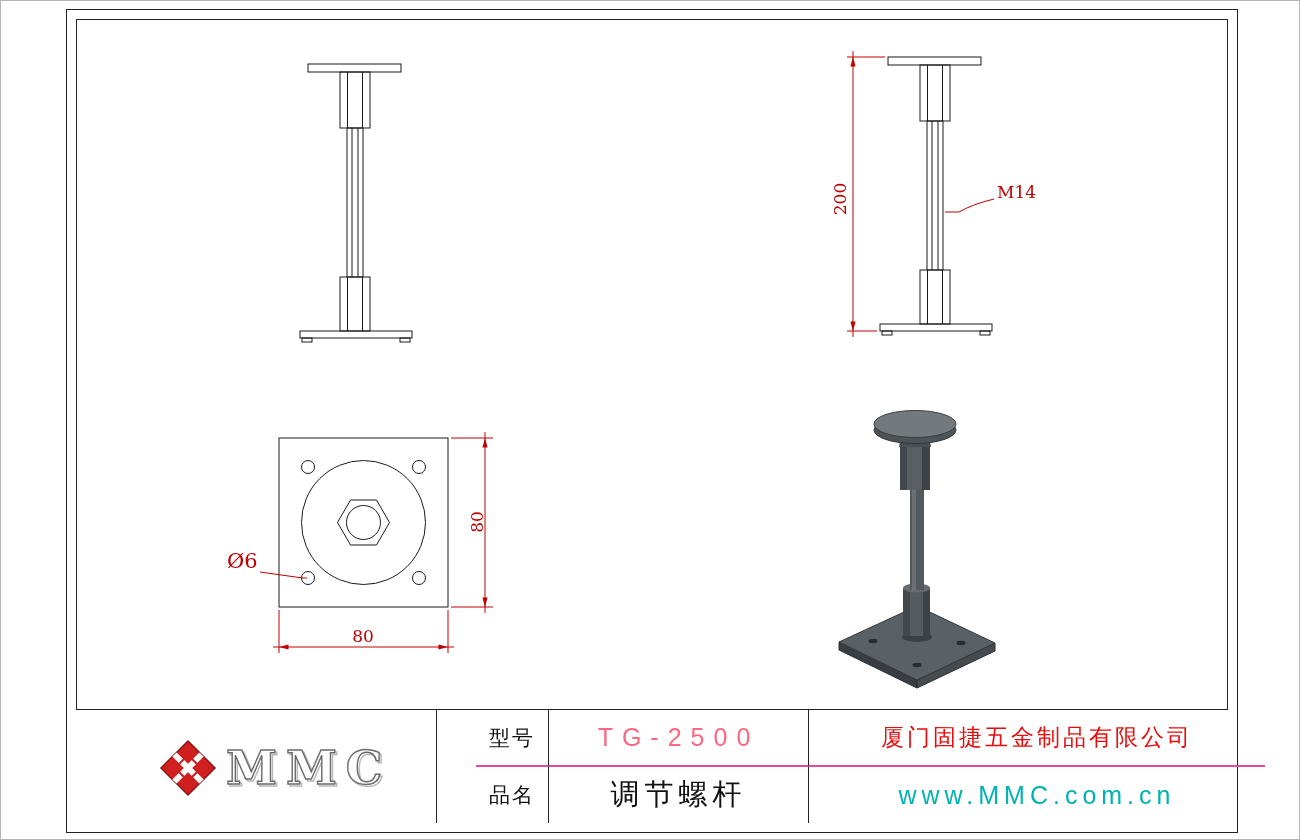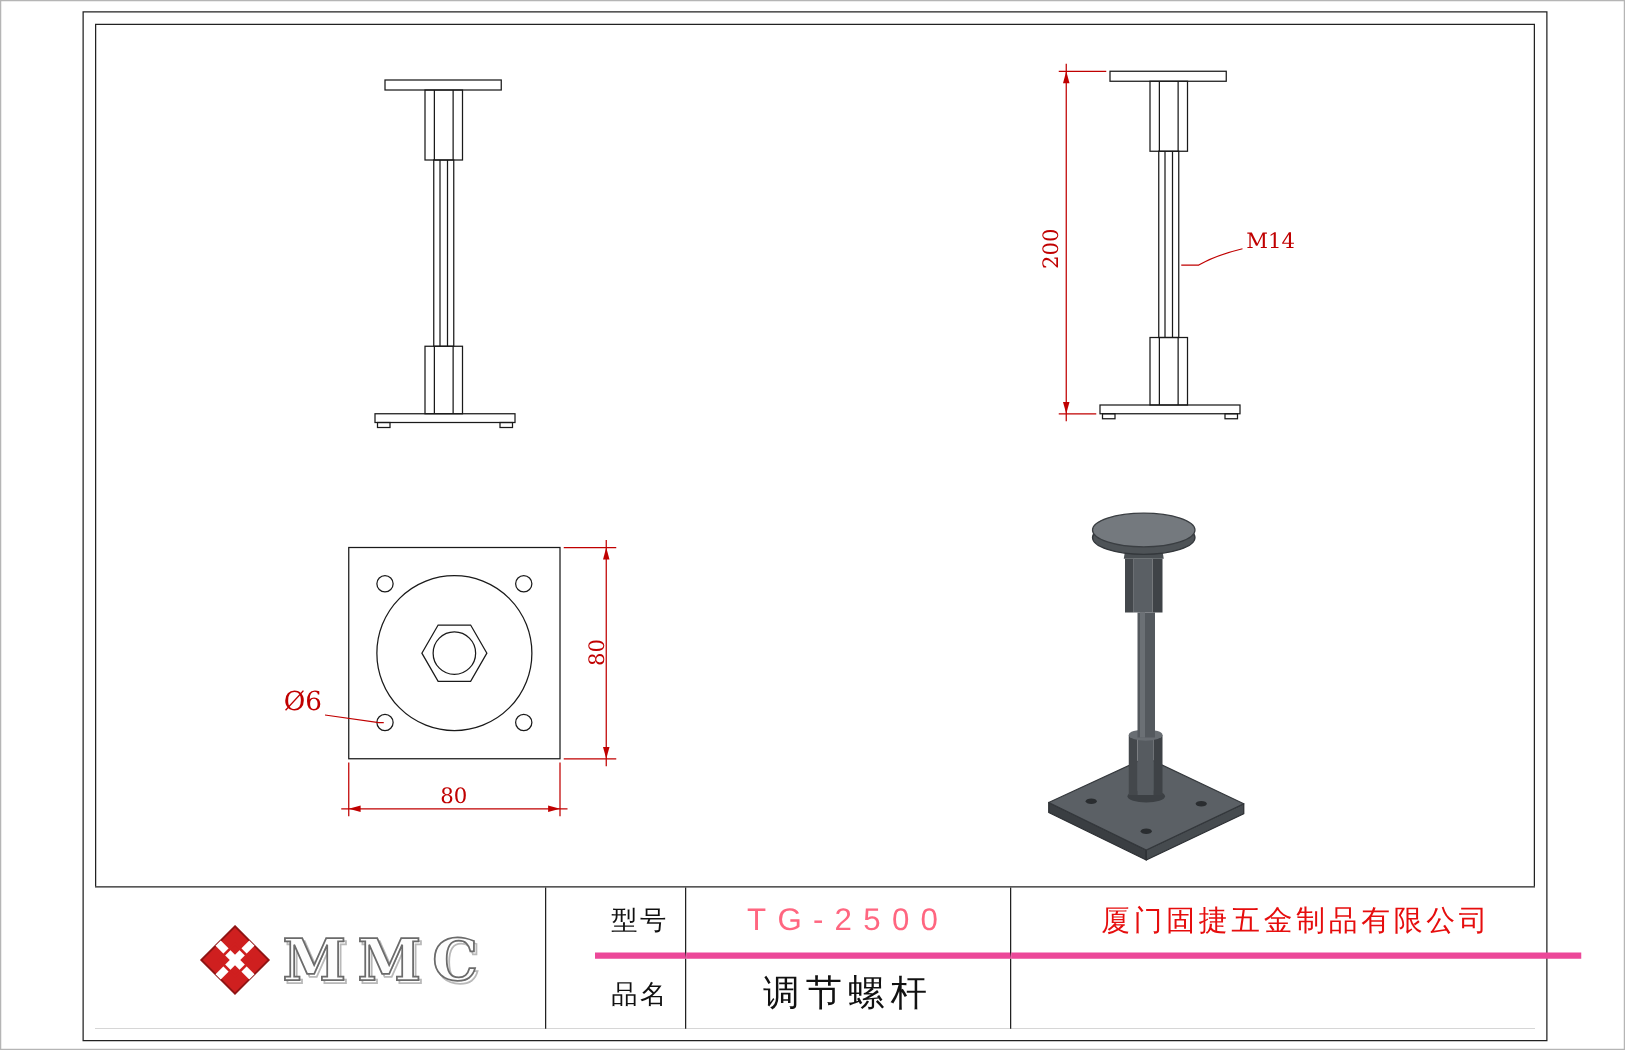--- a/index.html
+++ b/index.html
@@ -18,21 +18,21 @@
   .titleblock{
     position:absolute;left:75px;top:708px;width:1152px;height:114px;
     border-top:1px solid #222;box-sizing:border-box;display:flex;background:#fff;gap:39px;
   }
   .tb-logo{width:362px;height:100%;border-right:1px solid #222;box-sizing:border-box;
     display:flex;align-items:center;justify-content:center;}
   .tb-grid{display:grid;grid-template-columns:73px 260px 456px;grid-template-rows:57px 56px;}
   .cell{display:flex;align-items:center;justify-content:center;box-sizing:border-box;
     border-right:1px solid #222;white-space:nowrap;}
   .cell.last{border-right:none;text-align:center;}
-  .cell.r1{border-bottom:5px solid #ec4899;}
+  .cell.r1{border-bottom:2px solid #ec4899;}
   .cell.lbl{font-size:21px;color:#111;letter-spacing:2px;}
   .cell.model{font-size:25px;color:#ff6680;letter-spacing:9px;}
   .cell.partname{font-size:29px;color:#111;letter-spacing:5px;}
   .cell.company{font-size:23px;color:#e60d0d;letter-spacing:3px;}
   .cell.website{font-size:25px;color:#00b3b3;letter-spacing:5px;}
 
   .logo-text{font-family:"DejaVu Serif","Liberation Serif",serif;font-weight:bold;
     font-size:46px;letter-spacing:9px;fill:#fdfdfd;stroke:#6b6b6b;stroke-width:1.4px;}
   .logo-text-shadow{font-family:"DejaVu Serif","Liberation Serif",serif;font-weight:bold;
     font-size:46px;letter-spacing:9px;fill:none;stroke:#b9b9b9;stroke-width:1.4px;}
@@ -152,16 +152,17 @@
         <text class="logo-text" x="150" y="73">MMC</text>
       </svg>
     </div>
 
     <div class="tb-grid">
       <div class="cell lbl r1">型号</div>
       <div class="cell model r1">TG-2500</div>
       <div class="cell company r1 last">厦门固捷五金制品有限公司</div>
       <div class="cell lbl">品名</div>
       <div class="cell partname">调节螺杆</div>
+      <div class="cell website last">www.MMC.com.cn</div>
     </div>
   </div>
 
 </div>
 
 </body></html>

